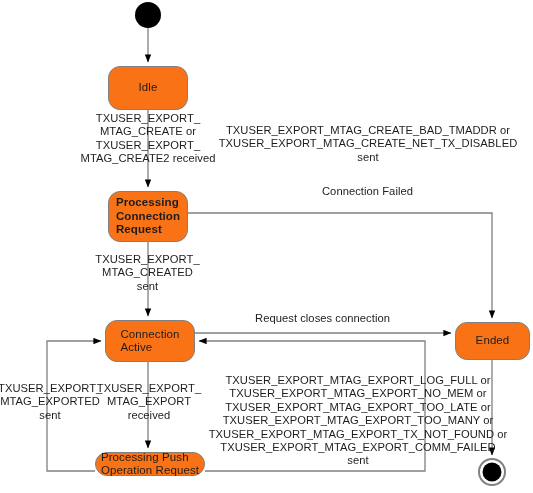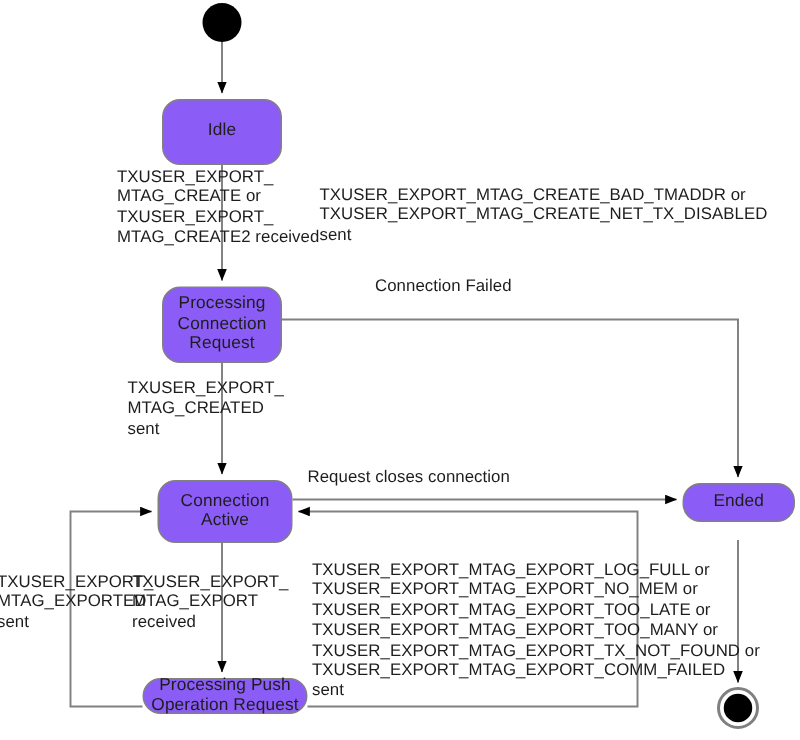--- a/index.html
+++ b/index.html
@@ -25,37 +25,36 @@
     left: 0;
     top: 0;
     width: 533px;
     height: 493px;
   }
   .state-node {
     position: absolute;
     box-sizing: border-box;
     border: 1.3px solid #808080;
     border-radius: 12px;
-    background: #8b5cf6;
+    background: #f97316;
     display: flex;
     align-items: center;
     justify-content: center;
-    text-align: center;
     font-size: 11.5px;
     line-height: 13.5px;
     color: #1d1d1d;
     letter-spacing: 0.1px;
   }
   .state-node .lbl {
     white-space: pre-line;
     padding: 0 3px;
   }
   .edge-label {
     position: absolute;
-    text-align: left;
+    text-align: center;
     font-size: 11.2px;
     line-height: 13.4px;
     color: #1d1d1d;
     white-space: pre-line;
     letter-spacing: 0.05px;
   }
 </style>
 </head>
 <body>
 
@@ -111,37 +110,37 @@
     <g>
       <circle cx="492" cy="472" r="13" fill="#ffffff" stroke="#808080" stroke-width="2"></circle>
       <circle cx="492" cy="472" r="9.5" fill="#000000"></circle>
     </g>
   </svg>
 
   <div class="state-node" style="left:108px; top:66px; width:80px; height:44px;">
     <span class="lbl">Idle</span>
   </div>
 
-  <div class="state-node" style="left:108px; top:191px; width:80px; height:51px;">
+  <div class="state-node" style="left:108px; top:191px; width:80px; height:51px;font-weight:bold;">
     <span class="lbl">Processing
 Connection
 Request</span>
   </div>
 
   <div class="state-node" style="left:105px; top:320px; width:90px; height:42px;">
     <span class="lbl">Connection
 Active</span>
   </div>
 
   <div class="state-node" style="left:95px; top:452px; width:110px; height:24px;">
     <span class="lbl">Processing Push
 Operation Request</span>
   </div>
 
-  <div class="state-node" style="left:455px; top:322px; width:75px; height:26px;">
+  <div class="state-node" style="left:455px; top:322px; width:75px; height:38px;">
     <span class="lbl">Ended</span>
   </div>
 
   <div class="edge-label" style="left:78px; top:112px; width:140px;">TXUSER_EXPORT_
 MTAG_CREATE or
 TXUSER_EXPORT_
 MTAG_CREATE2 received</div>
 
   <div class="edge-label" style="left:213px; top:124px; width:310px;">TXUSER_EXPORT_MTAG_CREATE_BAD_TMADDR or
 TXUSER_EXPORT_MTAG_CREATE_NET_TX_DISABLED

